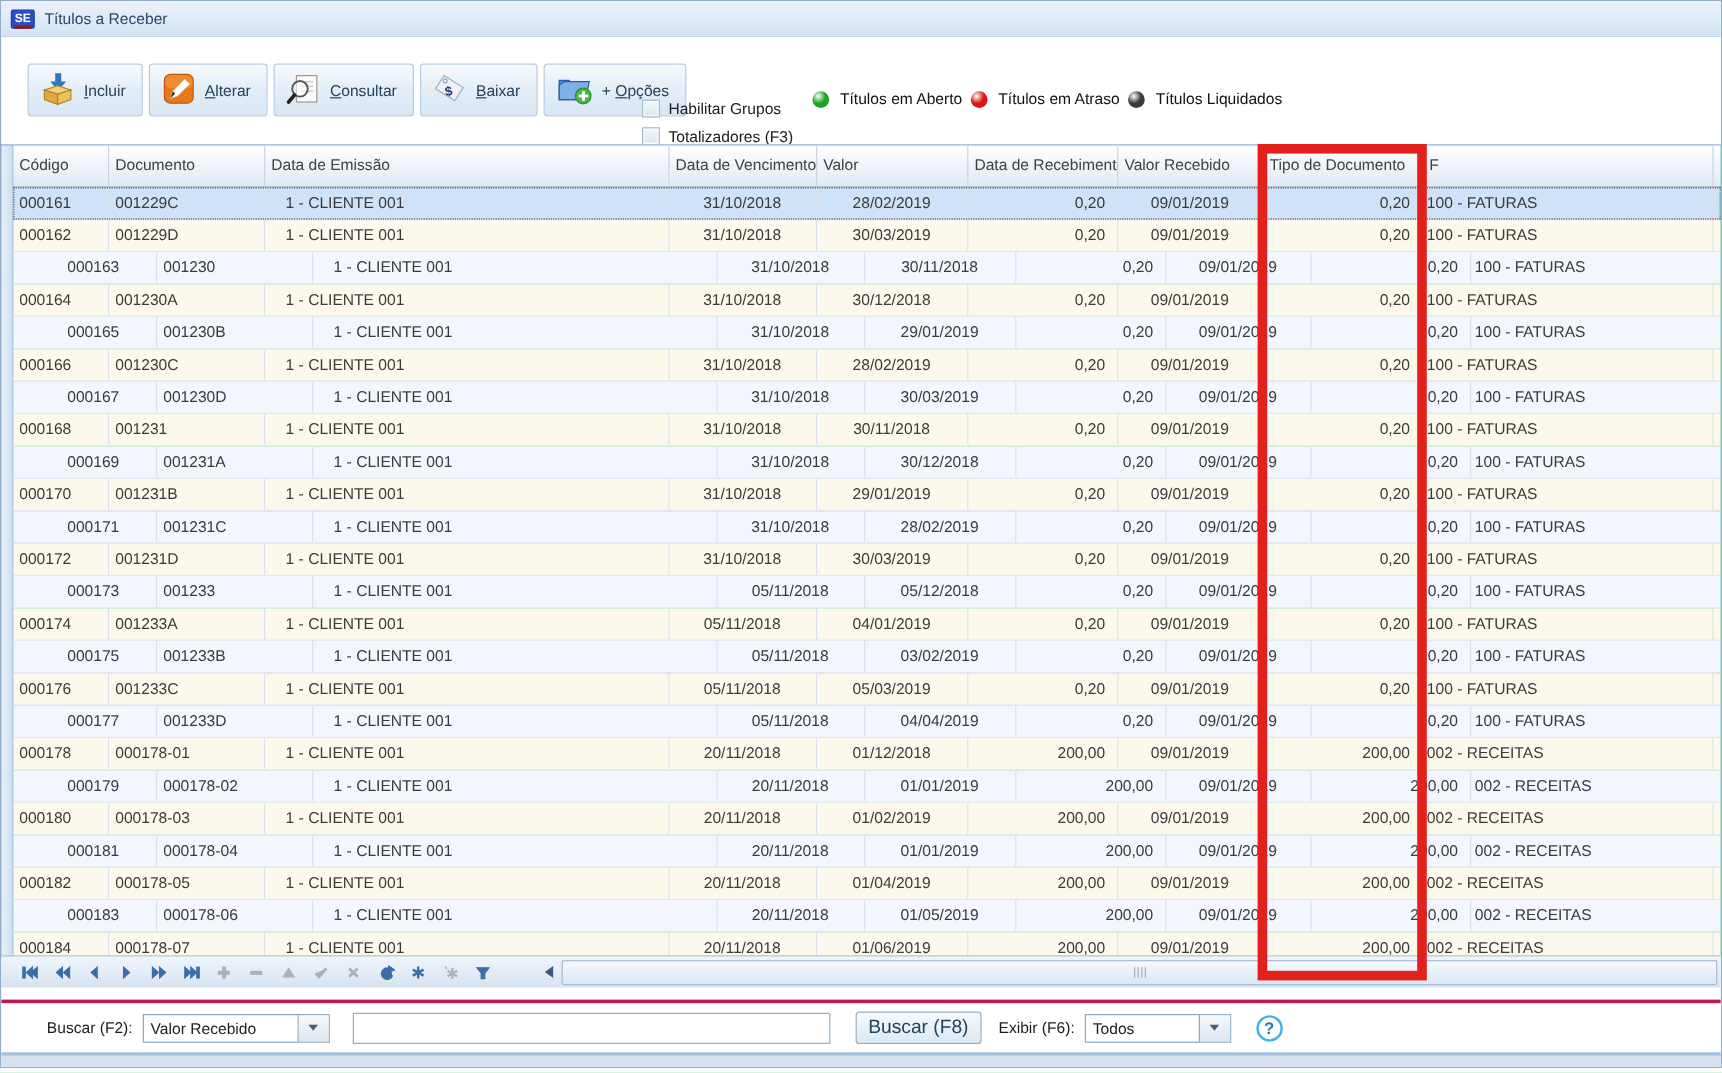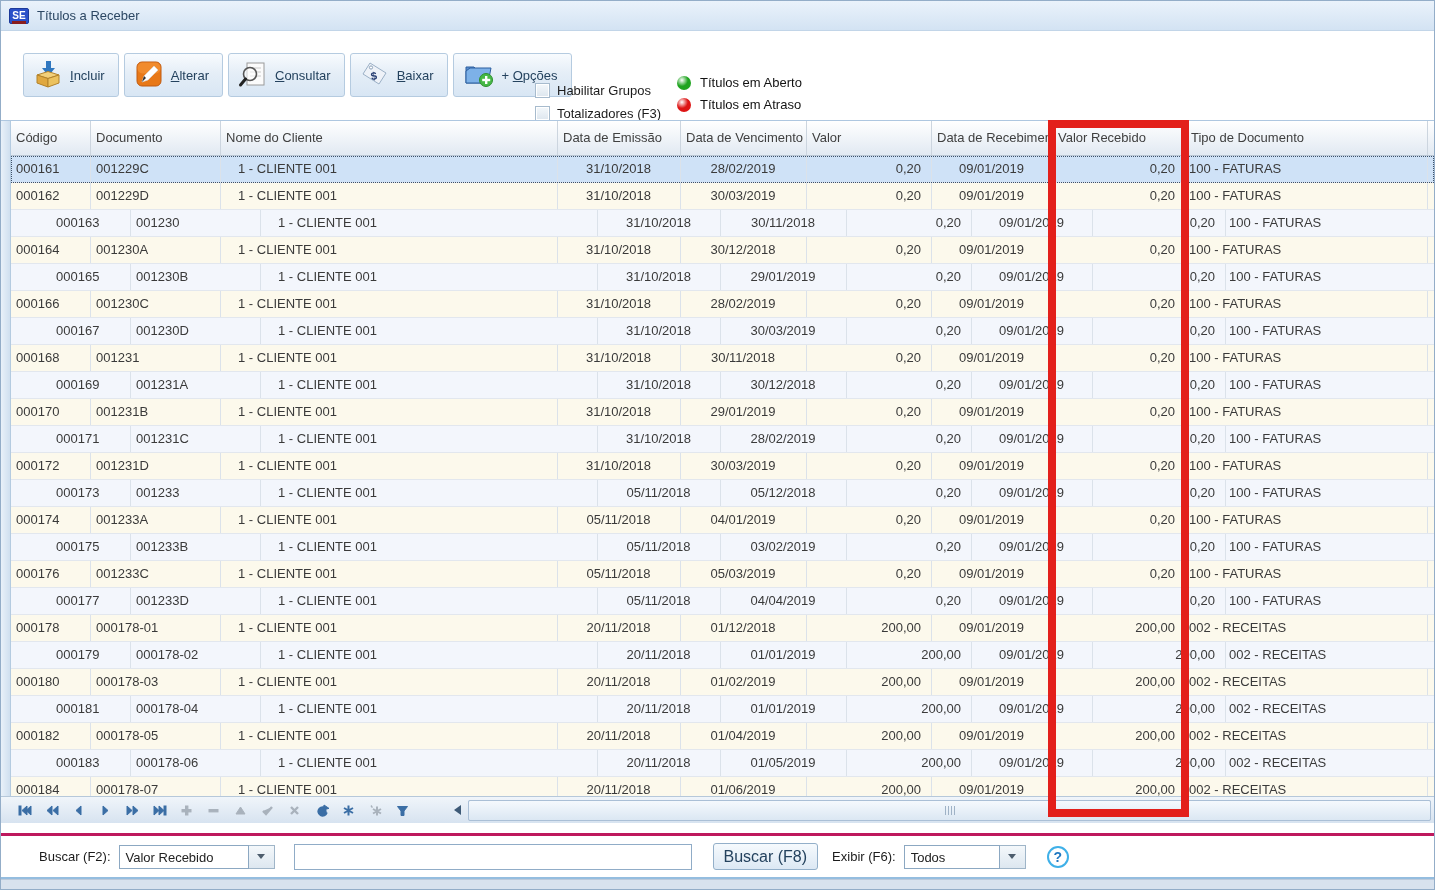--- a/index.html
+++ b/index.html
@@ -18,21 +18,21 @@
   .toolbar{position:absolute;left:0;top:30px;right:0;height:89px;background:#fff;}
   .tb-buttons{position:absolute;left:22px;top:22px;display:flex;gap:5px;}
   .tbtn{height:44px;display:inline-flex;align-items:center;gap:7px;padding:0 13px 0 9px;
         background:linear-gradient(#f8fbfe,#e5eef7 45%,#d8e6f4);
         border:1px solid #b5cbe0;border-radius:3px;color:#24425e;font-family:inherit;font-size:13px;cursor:pointer;}
   .tbtn u{text-decoration:underline;}
   .chk-group{position:absolute;left:534px;top:52px;display:flex;flex-direction:column;gap:8px;}
   .chk{display:flex;align-items:center;gap:7px;color:#1c1c1c;cursor:pointer;}
   .chk .box{width:13px;height:13px;border:1px solid #a7bbcd;background:linear-gradient(#f4f8fb,#dde6ee);
             box-shadow:inset 0 0 0 1px #fff;}
-  .legend{position:absolute;left:676px;top:44px;display:flex;flex-direction:column;gap:7px;}
+  .legend{position:absolute;left:676px;top:44px;display:flex;flex-direction:row;gap:7px;}
   .leg-item{display:flex;align-items:center;gap:9px;color:#121212;}
   .ball{width:14px;height:14px;border-radius:50%;}
   
   .grid{position:absolute;left:0;top:119px;right:0;height:676px;background:#22c55e;
         border-top:1px solid #aec7e0;overflow:hidden;}
   .ind-strip{position:absolute;left:0;top:0;bottom:0;width:9px;
              background:linear-gradient(90deg,#e9f1f9,#cfdfef);border-right:1px solid #b4cbe0;}
   .ghead,.trow{display:grid;grid-template-columns:80px 130px 337px 123px 126px 125px 121px 133px 242px 1fr;
                margin-left:10px;}
   .ghead{height:34px;background:linear-gradient(#ffffff,#e1e9f2);border-bottom:1px solid #b9c6d4;}
@@ -189,21 +189,20 @@
         <span>Títulos Liquidados</span>
       </div>
     </div>
   </div>
 
   <div class="grid">
     <div class="ind-strip"></div>
     <div class="ghead" id="gridHeader">
         <div class="hcell">Código</div>
         <div class="hcell">Documento</div>
-        <div class="hcell">Nome do Cliente</div>
         <div class="hcell">Data de Emissão</div>
         <div class="hcell">Data de Vencimento</div>
         <div class="hcell">Valor</div>
         <div class="hcell">Data de Recebimento</div>
         <div class="hcell">Valor Recebido</div>
         <div class="hcell">Tipo de Documento</div>
         <div class="hcell">F</div>
       </div>
     <div id="gridBody">
         <div class="trow sel">

